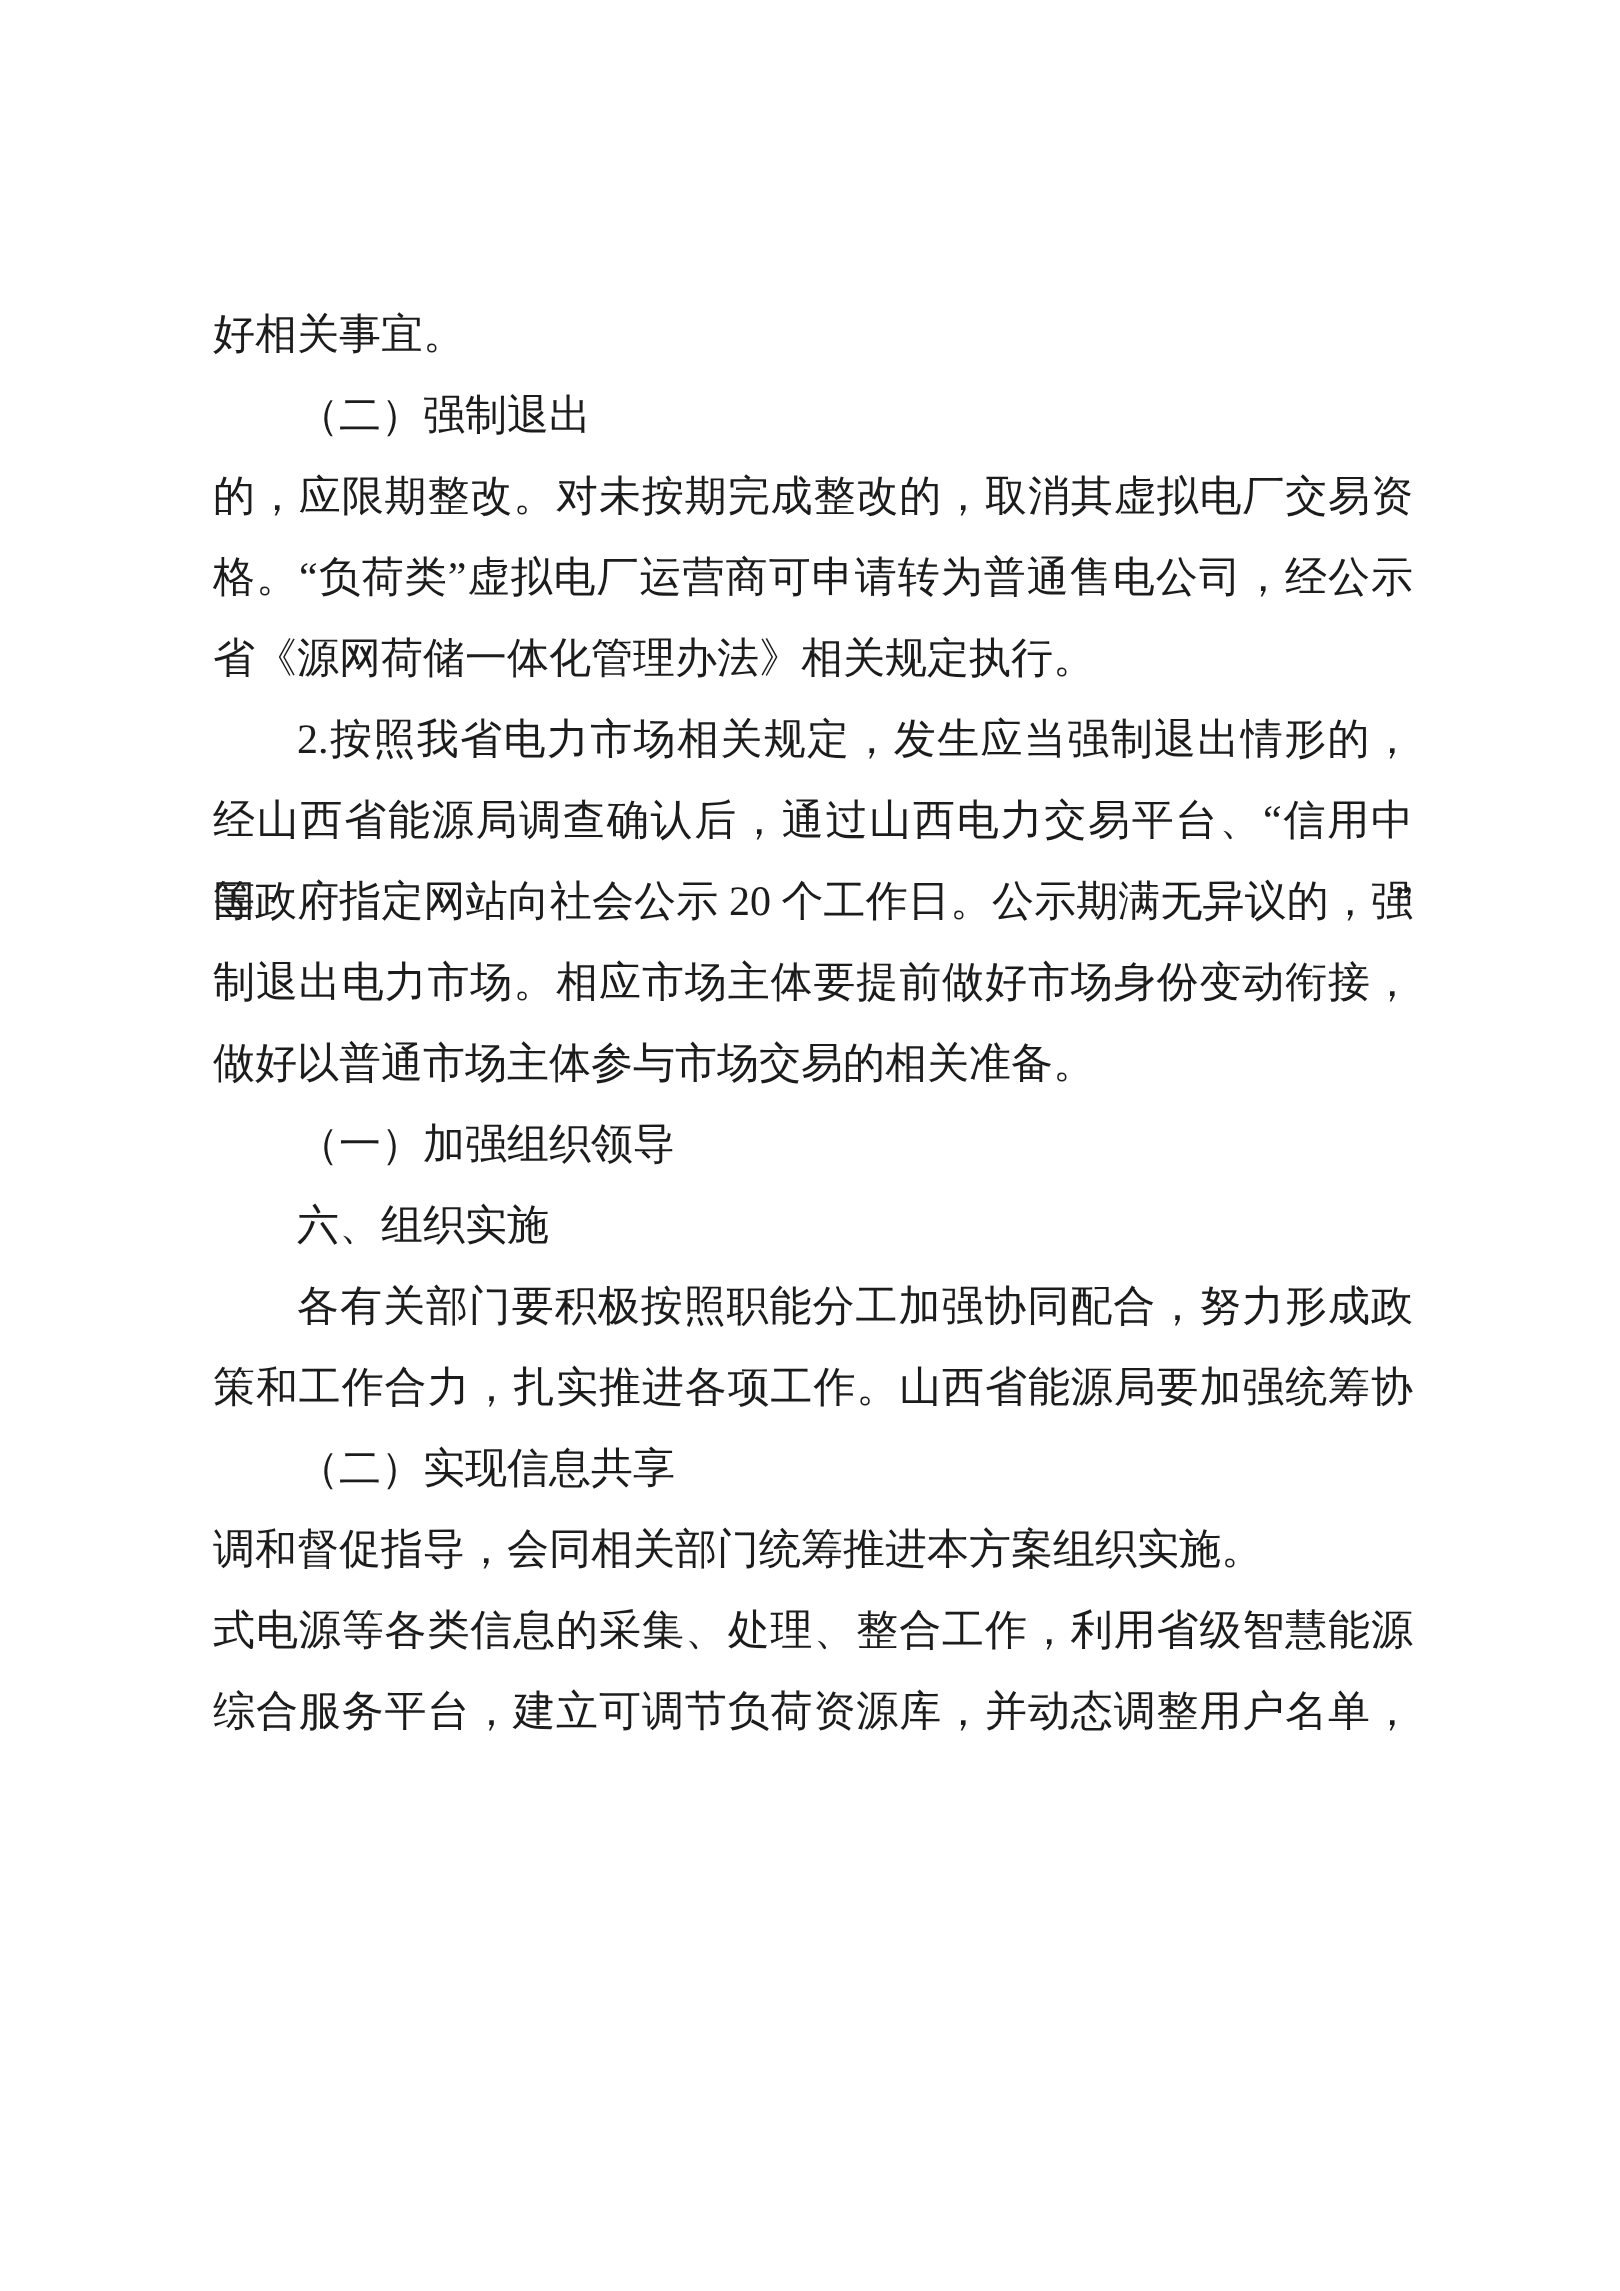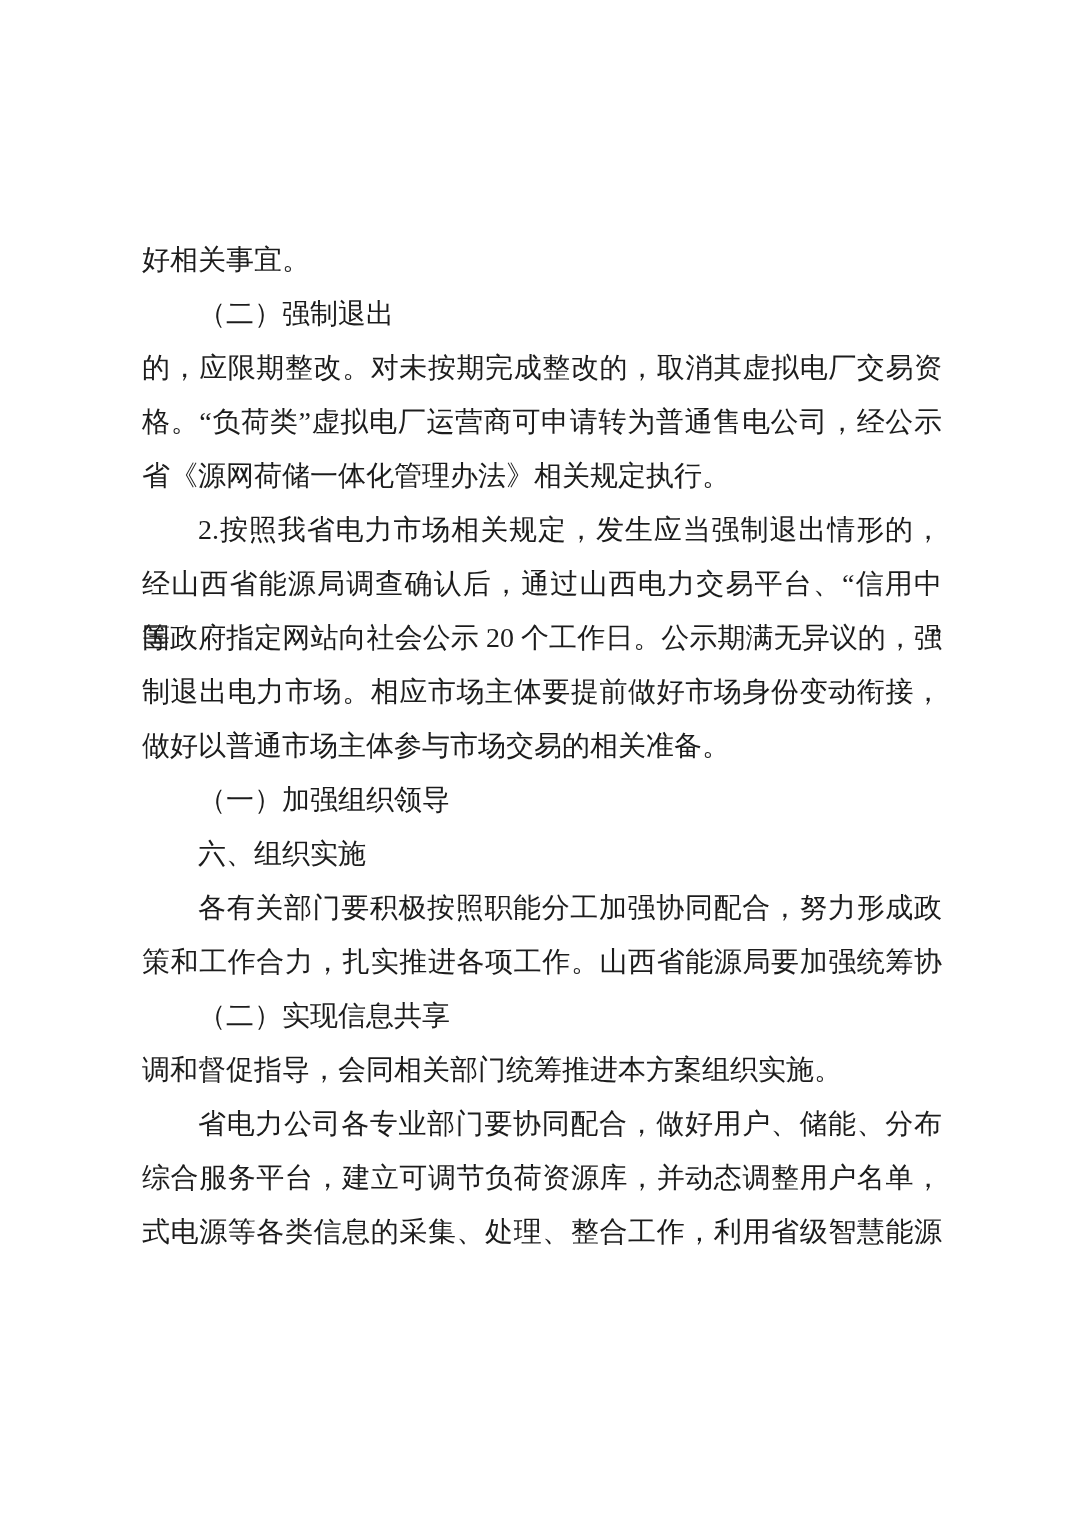--- a/index.html
+++ b/index.html
@@ -6,21 +6,20 @@
   body {
     width: 1080px; height: 1527px;
     background: #ffffff;
     font-family: "Liberation Serif", serif;
   }
   .page {
     position: relative;
     width: 1080px; height: 1221px;
     background: #ffffff;
     overflow: hidden;
-    margin-top: 36px;
   }
   .content {
     position: absolute;
     left: 142px; top: 197px;
     width: 800px;
   }
   .line {
     font-size: 28px;
     line-height: 54px;
     height: 54px;
@@ -82,23 +81,22 @@
     <div class="line stretch">经山西省能源局调查确认后，通过山西电力交易平台、“信用中国”</div>
     <div class="line stretch">等政府指定网站向社会公示 20 个工作日。公示期满无异议的，强</div>
     <div class="line stretch">制退出电力市场。相应市场主体要提前做好市场身份变动衔接，</div>
     <div class="line">做好以普通市场主体参与市场交易的相关准备。</div>
     <div class="line indent heading">（一）加强组织领导</div>
     <div class="line indent heading">六、组织实施</div>
     <div class="line indent stretch">各有关部门要积极按照职能分工加强协同配合，努力形成政</div>
     <div class="line stretch">策和工作合力，扎实推进各项工作。山西省能源局要加强统筹协</div>
     <div class="line indent heading">（二）实现信息共享</div>
     <div class="line">调和督促指导，会同相关部门统筹推进本方案组织实施。</div>
-    <div class="line indent stretch">省电力公司各专业部门要协同配合，做好用户、储能、分布</div>
+    <div class="line stretch">式电源等各类信息的采集、处理、整合工作，利用省级智慧能源</div>
     <div class="line stretch">综合服务平台，建立可调节负荷资源库，并动态调整用户名单，</div>
-    <div class="line stretch">式电源等各类信息的采集、处理、整合工作，利用省级智慧能源</div>
   </main>
 
   <div class="page-number">— 8 —</div>
 
   <div class="logo" style="color: #4c1d95; gap: 14px;">
     <span class="logo-latin">ESCN</span>
     <span class="logo-cn">中国储能网</span>
   </div>
 
 </div>

